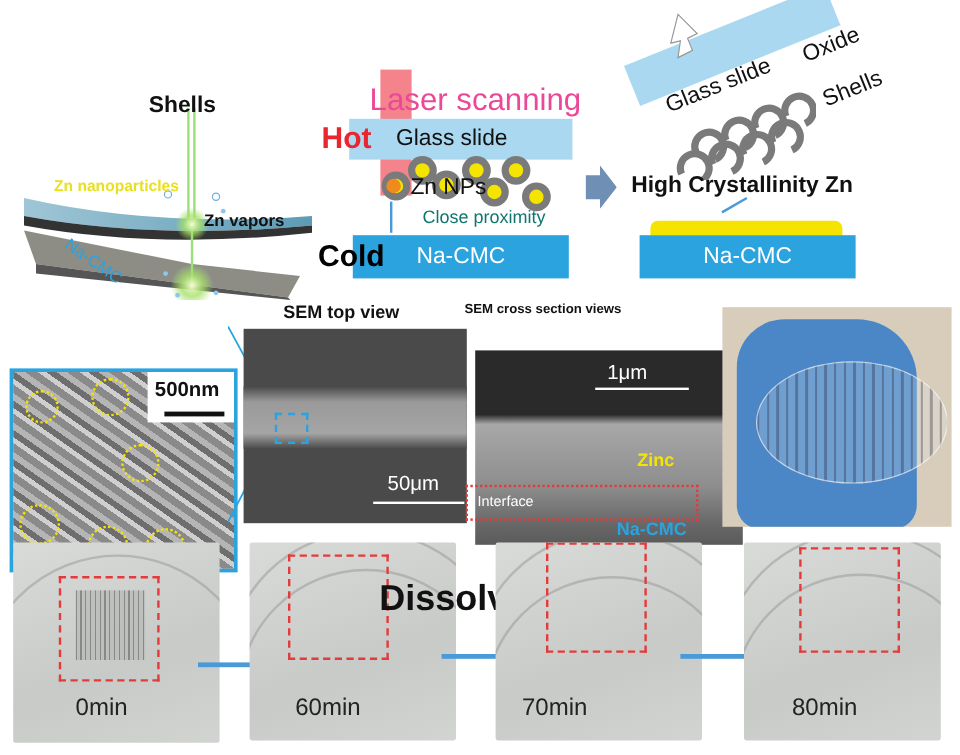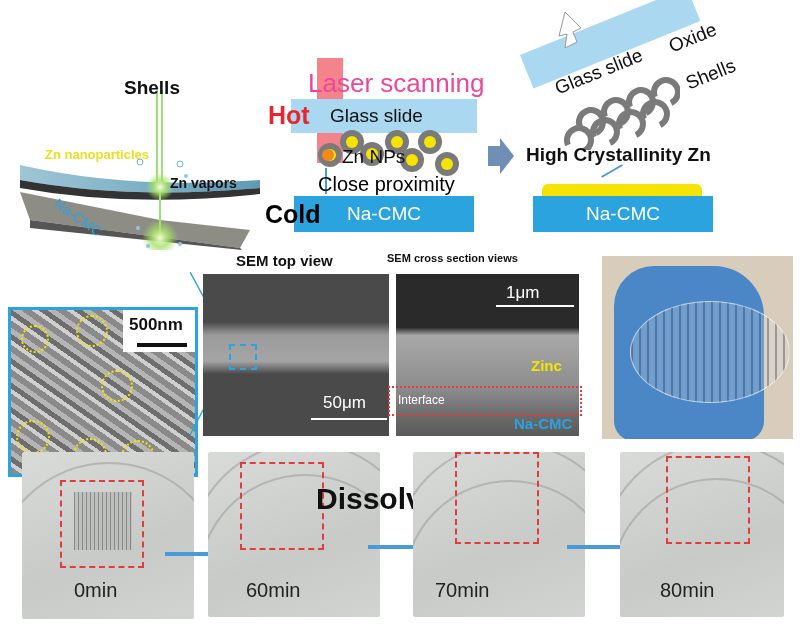--- a/index.html
+++ b/index.html
@@ -75,21 +75,21 @@
 <div class="abs np" style="left:385px;top:130px;width:24px;height:24px;"></div>
 <div class="abs np" style="left:418px;top:130px;width:24px;height:24px;"></div>
 <div class="abs np" style="left:360px;top:142px;width:24px;height:24px;"></div>
 <div class="abs np" style="left:400px;top:148px;width:24px;height:24px;"></div>
 <div class="abs np" style="left:435px;top:152px;width:24px;height:24px;"></div>
 <div class="abs np" style="left:318px;top:143px;width:24px;height:24px;background:#7a7a7a;">
     <div class="abs" style="left:4px;top:6px;width:12px;height:12px;border-radius:50%;background:#f08a1a;z-index:2;"></div>
   </div>
 <div class="abs txt" style="left:342px;top:147px;font-size:19px;color:#111;">Zn NPs</div>
 <div class="abs" style="left:325px;top:168px;width:2px;height:26px;background:#4a9ad8;"></div>
-<div class="abs txt" style="left:318px;top:174px;font-size:20px;color:#000000;">Close proximity</div>
+<div class="abs txt" style="left:352px;top:174px;font-size:15px;color:#0f766e;">Close proximity</div>
 <div class="abs nacmc-box" style="left:294px;top:196px;width:180px;height:36px;">
     <span>Na-CMC</span>
   </div>
 <div class="abs txt" style="left:265px;top:202px;font-size:25px;font-weight:bold;color:#000000;">Cold</div>
 
 <svg class="abs" style="left:488px;top:138px;" width="26" height="36">
     <polygon points="0,8 12,8 12,0 26,18 12,36 12,28 0,28" fill="#6f8fb5"></polygon>
   </svg>
 
 <div class="abs slide" style="left:520px;top:55px;width:180px;height:36px;transform:rotate(-22deg);transform-origin:left top;"></div>
@@ -135,35 +135,35 @@
     <line x1="0" y1="165" x2="38" y2="92" stroke="#2aa3df" stroke-width="1.5"></line>
   </svg>
 <div class="abs txt label-bold" style="left:236px;top:253px;font-size:15px;">SEM top view</div>
 <div class="abs sem" style="left:203px;top:274px;width:186px;height:162px;">
   <div class="abs" style="left:0;top:48px;width:186px;height:52px;background:linear-gradient(#4a4a4a,#9a9a9a 25%,#a5a5a5 75%,#4a4a4a);"></div>
   <div class="abs" style="left:26px;top:70px;width:24px;height:22px;border:2px dashed #2aa3df;"></div>
   <div class="abs txt" style="left:120px;top:120px;font-size:17px;color:#fff;">50μm</div>
   <div class="abs" style="left:108px;top:144px;width:76px;height:2px;background:#fff;"></div>
 </div>
 <div class="abs txt label-bold" style="left:387px;top:253px;font-size:11px;">SEM cross section views</div>
-<div class="abs sem" style="left:396px;top:274px;width:183px;height:162px;background:linear-gradient(#2a2a2a 0%,#2a2a2a 33%,#a8a8a8 38%,#8d8d8d 70%,#6a6a6a 88%,#5a5a5a 100%);">
+<div class="abs sem" style="left:396px;top:292px;width:183px;height:162px;background:linear-gradient(#2a2a2a 0%,#2a2a2a 33%,#a8a8a8 38%,#8d8d8d 70%,#6a6a6a 88%,#5a5a5a 100%);padding-left:40px;">
   <div class="abs txt" style="left:110px;top:10px;font-size:17px;color:#fff;">1μm</div>
   <div class="abs" style="left:100px;top:31px;width:78px;height:2px;background:#fff;"></div>
   <div class="abs txt label-bold" style="left:135px;top:84px;font-size:15px;color:#f5e400;">Zinc</div>
   <div class="abs dash-red" style="left:-8px;top:112px;width:190px;height:26px;border-style:dotted;"></div>
   <div class="abs txt" style="left:2px;top:120px;font-size:12px;color:#fff;">Interface</div>
   <div class="abs txt label-bold" style="left:118px;top:142px;font-size:15px;color:#2aa3df;">Na-CMC</div>
 </div>
 
 <div class="abs" style="left:602px;top:256px;width:191px;height:183px;background:#d8cdbb;overflow:hidden;">
   <div class="abs" style="left:12px;top:10px;width:150px;height:175px;background:#4b86c6;border-radius:40px 50px 20px 20px;"></div>
   <div class="abs" style="left:28px;top:45px;width:158px;height:100px;border-radius:50%;background:repeating-linear-gradient(90deg,rgba(40,40,60,0.35) 0 2px,transparent 2px 8px),rgba(220,230,240,0.25);border:1px solid rgba(255,255,255,0.6);"></div>
 </div>
 
-<div class="abs dish" style="left:22px;top:452px;width:172px;height:167px;text-align:center;">
+<div class="abs dish" style="left:11px;top:452px;width:172px;height:167px;text-align:center;">
   <div class="rim" style="left:-30px;top:10px;width:230px;height:230px;"></div>
   <div class="abs" style="left:52px;top:40px;width:58px;height:58px;background:repeating-linear-gradient(90deg,#777 0 1px,#b9bcb9 1px 4px);opacity:0.8;"></div>
   <div class="abs dash-red" style="left:38px;top:28px;width:80px;height:84px;"></div>
   <div class="abs txt time" style="left:52px;top:128px;">0min</div>
 </div>
 <div class="abs arrow" style="left:165px;top:552px;width:52px;"></div>
 <div class="abs dish" style="left:208px;top:452px;width:172px;height:165px;">
   <div class="rim" style="left:-20px;top:-10px;width:230px;height:230px;"></div>
   <div class="rim" style="left:-10px;top:22px;width:210px;height:210px;"></div>
   <div class="abs dash-red" style="left:32px;top:10px;width:80px;height:84px;"></div>

